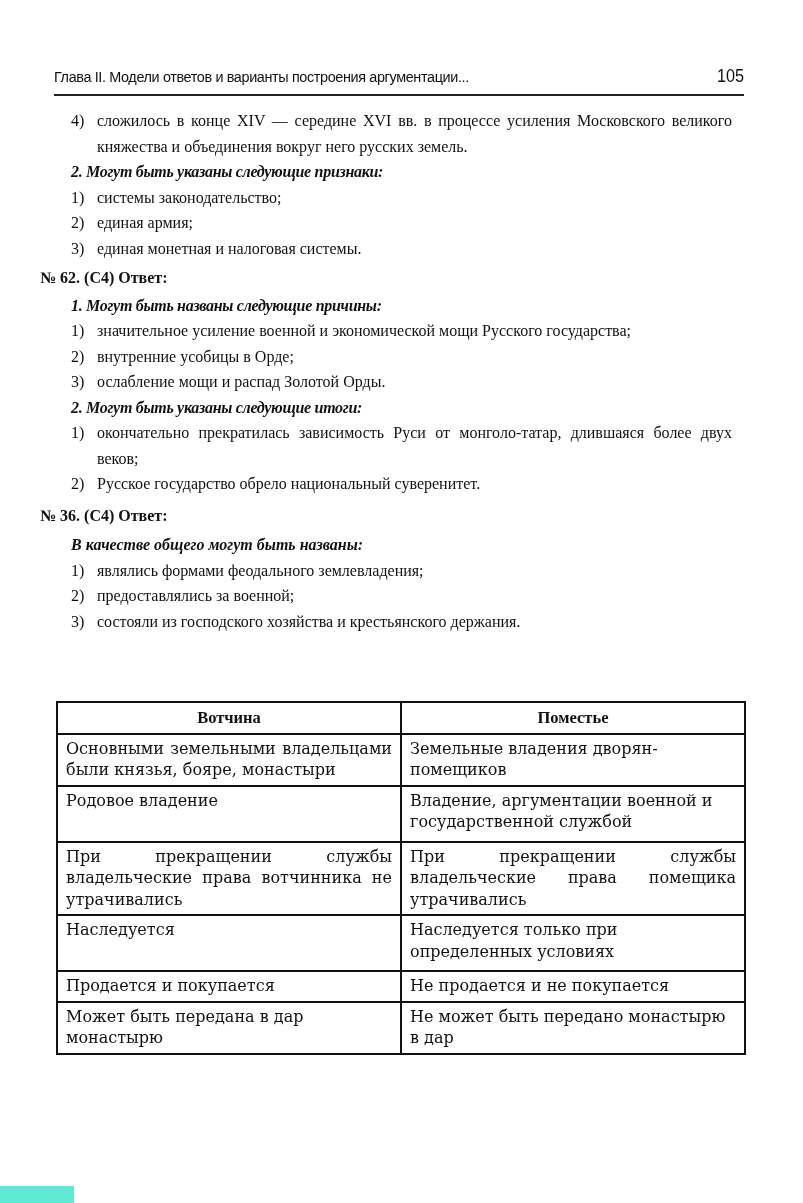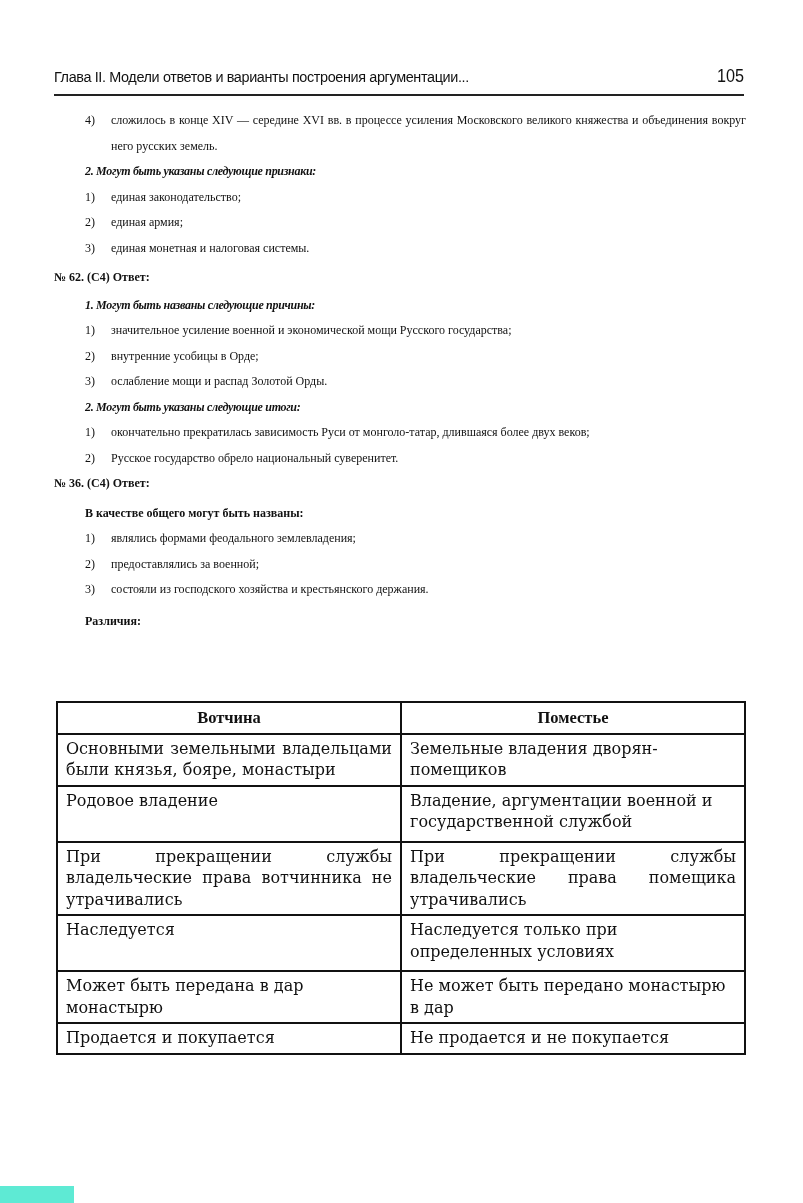--- a/index.html
+++ b/index.html
@@ -8,27 +8,27 @@
     font-family: "Liberation Serif", serif; color: #111;
   }
   .header {
     position: absolute; left: 54px; top: 64px; width: 690px; height: 30px;
     border-bottom: 2px solid #222;
     font-family: "Liberation Sans", sans-serif;
   }
   .header .title { position: absolute; left: 0; top: 4px; font-size: 15.5px; letter-spacing: -0.4px; transform: scaleX(0.93); transform-origin: left; }
   .header .page { position: absolute; right: 0; top: 2px; font-size: 18px; transform: scaleX(0.9); transform-origin: right; }
 
-  .content { position: absolute; left: 54px; top: 108px; width: 692px; font-size: 12px; line-height: 25.5px; }
+  .content { position: absolute; left: 40px; top: 108px; width: 692px; font-size: 16px; line-height: 25.5px; }
   .p { position: relative; }
   .item { padding-left: 57px; text-indent: -26px; }
   .item .num { display: inline-block; width: 26px; text-indent: 0; }
   .sub { padding-left: 31px; font-style: italic; font-weight: bold; letter-spacing: -0.3px; }
   .q { font-weight: bold; margin-top: 4px; margin-bottom: 2px; }
-  .sub-bold { padding-left: 31px; font-weight: bold; margin-top: 4px; }
+  .sub-bold { padding-left: 31px; font-style: italic; font-weight: bold; margin-top: 4px; }
   .just { text-align: justify; }
 
   table.cmp {
     position: absolute; left: 56px; top: 701px; width: 690px;
     border-collapse: collapse; font-family: "DejaVu Serif", "Liberation Serif", serif;
     font-size: 16px; line-height: 21.5px;
   }
   table.cmp td, table.cmp th {
     border: 2px solid #111; vertical-align: top; padding: 3px 8px 4px 8px; width: 50%;
     text-align: left; font-weight: normal;
@@ -44,39 +44,38 @@
 <body>
 
 <div class="header">
   <span class="title">Глава II. Модели ответов и варианты построения аргументации...</span>
   <span class="page">105</span>
 </div>
 
 <div class="content">
   <div class="p item just"><span class="num">4)</span><span>сложилось в конце XIV — середине XVI вв. в процессе усиления Московского великого княжества и объединения вокруг него русских земель.</span></div>
   <div class="p sub">2. Могут быть указаны следующие признаки:</div>
-  <div class="p item"><span class="num">1)</span><span>единая законодательство;</span></div>
+  <div class="p item"><span class="num">1)</span><span>системы законодательство;</span></div>
   <div class="p item"><span class="num">2)</span><span>единая армия;</span></div>
   <div class="p item"><span class="num">3)</span><span>единая монетная и налоговая системы.</span></div>
 
   <div class="p q">№ 62. (С4) Ответ:</div>
   <div class="p sub">1. Могут быть названы следующие причины:</div>
   <div class="p item just"><span class="num">1)</span><span>значительное усиление военной и экономической мощи Русского государства;</span></div>
   <div class="p item"><span class="num">2)</span><span>внутренние усобицы в Орде;</span></div>
   <div class="p item"><span class="num">3)</span><span>ослабление мощи и распад Золотой Орды.</span></div>
   <div class="p sub">2. Могут быть указаны следующие итоги:</div>
   <div class="p item just"><span class="num">1)</span><span>окончательно прекратилась зависимость Руси от монголо-татар, длившаяся более двух веков;</span></div>
   <div class="p item"><span class="num">2)</span><span>Русское государство обрело национальный суверенитет.</span></div>
 
-  <div class="p q" style="margin-top:0">№ 36. (С4) Ответ:</div>
+  <div class="p q" style="margin-top:6px">№ 36. (С4) Ответ:</div>
   <div class="p sub-bold">В качестве общего могут быть названы:</div>
   <div class="p item"><span class="num">1)</span><span>являлись формами феодального землевладения;</span></div>
   <div class="p item"><span class="num">2)</span><span>предоставлялись за военной;</span></div>
   <div class="p item"><span class="num">3)</span><span>состояли из господского хозяйства и крестьянского держания.</span></div>
-  <div class="p sub-bold" style="margin-top:6px">Различия:</div>
 </div>
 
 <table class="cmp">
   <tbody>
       <tr>
     <th>Вотчина</th>
     <th>Поместье</th>
   </tr>
   <tr>
     <td style="text-align:justify">Основными земельными владельцами были князья, бояре, монастыри</td>
@@ -88,23 +87,23 @@
   </tr>
   <tr>
     <td style="text-align:justify">При прекращении службы владельческие права вотчинника не утрачивались</td>
     <td style="text-align:justify">При прекращении службы владельческие права помещика утрачивались</td>
   </tr>
   <tr class="r2">
     <td>Наследуется</td>
     <td>Наследуется только при определенных условиях</td>
   </tr>
   <tr>
+    <td>Продается и покупается</td>
+    <td>Не продается и не покупается</td>
+  </tr>
+  <tr>
     <td>Может быть передана в дар монастырю</td>
     <td>Не может быть передано монастырю в дар</td>
-  </tr>
-  <tr>
-    <td>Продается и покупается</td>
-    <td>Не продается и не покупается</td>
   </tr>
 </tbody>
   </table>
 
 <a class="watermark">http://gdz.wtf</a>
 
 </body></html>

